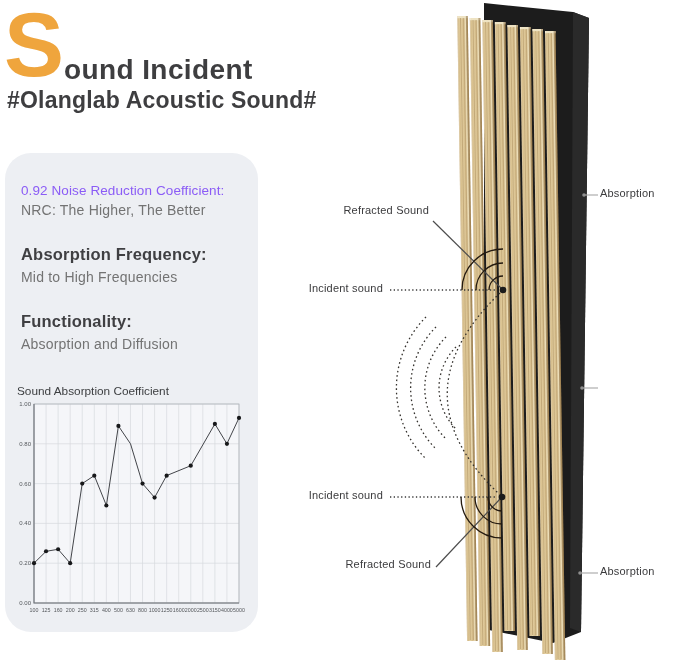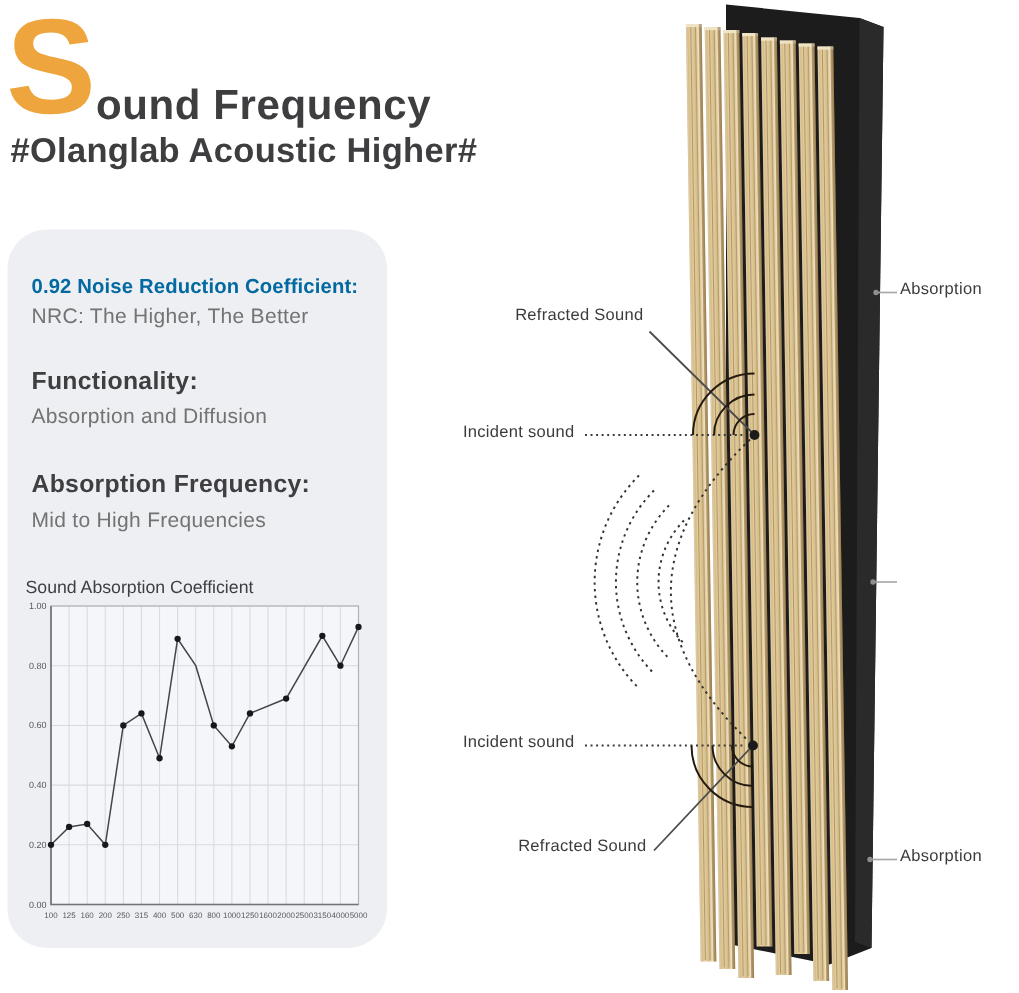--- a/index.html
+++ b/index.html
@@ -12,21 +12,21 @@
   .hdr-title{position:absolute;left:64px;top:54px;font-size:28px;font-weight:600;
              color:#3e3e40;letter-spacing:.4px;white-space:nowrap;}
   .hdr-sub{position:absolute;left:7px;top:87px;font-size:23px;font-weight:600;
            color:#3e3e40;letter-spacing:.2px;white-space:nowrap;}
 
   
   .card{position:absolute;left:5px;top:153px;width:253px;height:479px;
         background:#edeff3;border-radius:26px;}
   .card-inner{padding:30px 12px 0 16px;}
   .blk{margin:0 0 27px 0;}
-  .blk-h-sm{font-size:13.5px;font-weight:700;color:#0369a1;margin:0 0 4px 0;letter-spacing:.1px;}
+  .blk-h-sm{font-size:13.5px;font-weight:400;color:#8b5cf6;margin:0 0 4px 0;letter-spacing:.1px;}
   .blk-h-lg{font-size:16.5px;font-weight:600;color:#3f3f42;margin:0 0 5px 0;letter-spacing:.2px;}
   .blk-b{font-size:14px;color:#737373;margin:0;letter-spacing:.2px;}
 
   .chart-svg{position:absolute;left:14px;top:382px;}
 
   
   .lbl{position:absolute;font-size:11px;color:#3b3b3d;white-space:nowrap;letter-spacing:.2px;}
   .lbl-refr-top{right:250px;top:204px;}
   .lbl-inc-top{right:296px;top:282px;}
   .lbl-inc-bot{right:296px;top:489px;}
@@ -36,36 +36,36 @@
   .lbl-abs-bot{left:600px;top:565px;}
 
   .diagram-svg{position:absolute;left:280px;top:0;}
 </style>
 </head>
 <body>
 
 <div class="stage">
 
   <div class="hdr-initial">S</div>
-  <div class="hdr-title">ound Frequency</div>
-  <div class="hdr-sub">#Olanglab Acoustic Higher#</div>
+  <div class="hdr-title">ound Incident</div>
+  <div class="hdr-sub">#Olanglab Acoustic Sound#</div>
 
   <div class="card">
     <div class="card-inner">
       <div class="blk">
         <p class="blk-h-sm">0.92 Noise Reduction Coefficient:</p>
         <p class="blk-b">NRC: The Higher, The Better</p>
       </div>
+      <div class="blk">
+        <p class="blk-h-lg">Absorption Frequency:</p>
+        <p class="blk-b">Mid to High Frequencies</p>
+      </div>
       <div class="blk" style="margin-bottom:29px;">
         <p class="blk-h-lg">Functionality:</p>
         <p class="blk-b">Absorption and Diffusion</p>
-      </div>
-      <div class="blk">
-        <p class="blk-h-lg">Absorption Frequency:</p>
-        <p class="blk-b">Mid to High Frequencies</p>
       </div>
     </div>
   </div>
 
   <svg class="chart-svg" width="240" height="245" viewBox="0 0 240 245">
       <rect x="20" y="22" width="205" height="199" fill="#f5f6f9"></rect>
       <g stroke="#d7dade" stroke-width="0.7">
         <line x1="20" y1="22" x2="20" y2="221"></line>
         <line x1="32.05882352941177" y1="22" x2="32.05882352941177" y2="221"></line>
         <line x1="44.11764705882353" y1="22" x2="44.11764705882353" y2="221"></line>

